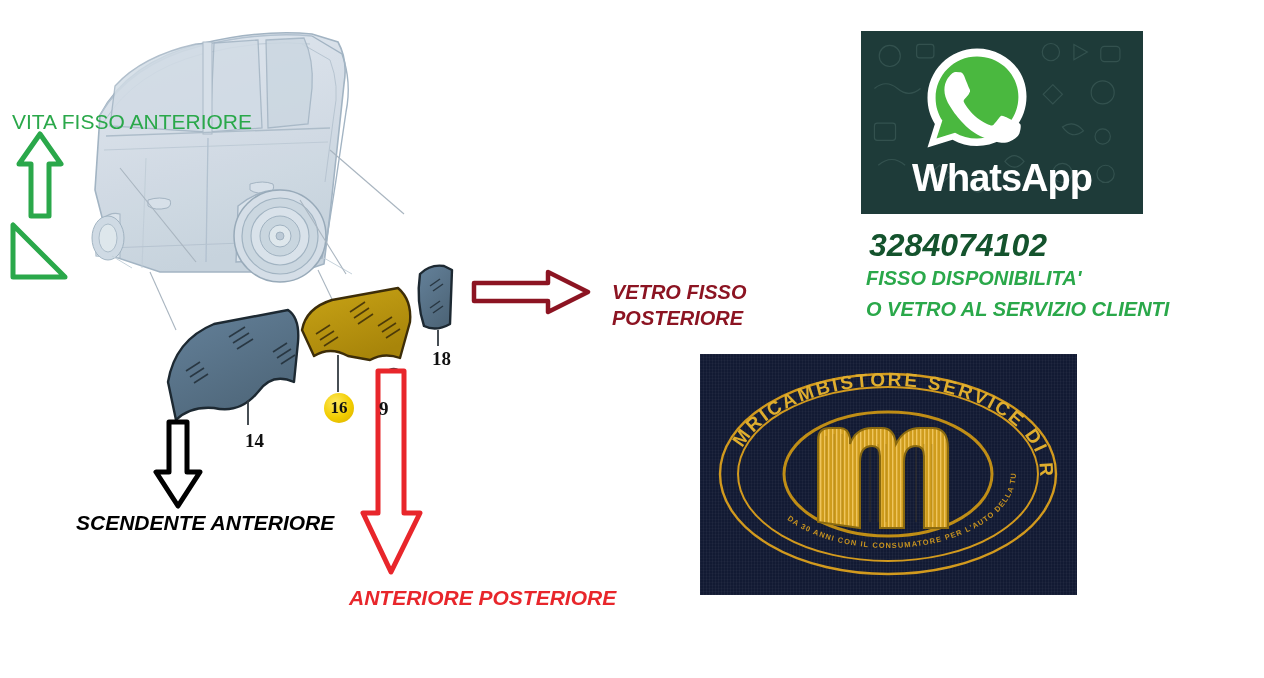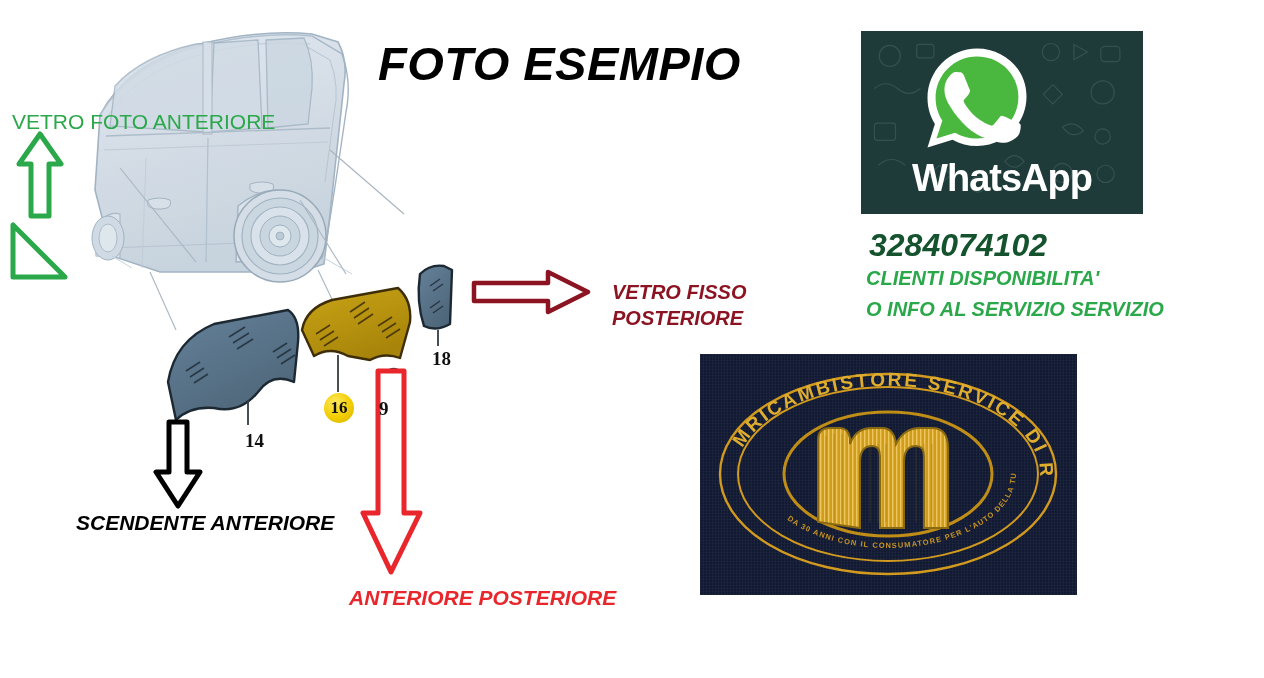--- a/index.html
+++ b/index.html
@@ -305,23 +305,22 @@
   </svg>
 
   <svg class="arrow-svg" style="left:152px; top:418px;" width="52" height="92" viewBox="0 0 52 92">
     <path d="M17,4 L35,4 L35,54 L48,54 L26,88 L4,54 L17,54 Z" fill="#ffffff" stroke="#000000" stroke-width="5" stroke-linejoin="round"></path>
   </svg>
 
   <svg class="arrow-svg" style="left:358px; top:368px;" width="68" height="208" viewBox="0 0 68 208">
     <path d="M20,3 L46,3 L46,145 L62,145 L33,204 L5,145 L20,145 Z" fill="#ffffff" stroke="#e8262b" stroke-width="5" stroke-linejoin="round"></path>
   </svg>
 
-  <div class="abs" id="title-foto-esempio">FOTO ESEMPIO</div>
-
-  <div class="abs" id="label-vetro-fisso-anteriore">VETRO FOTO ANTERIORE</div>
+
+  <div class="abs" id="label-vetro-fisso-anteriore">VITA FISSO ANTERIORE</div>
 
   <div class="abs" id="label-vetro-fisso-posteriore">
     <div>VETRO FISSO</div>
     <div>POSTERIORE</div>
   </div>
 
   <div class="abs" id="label-scendente-anteriore">SCENDENTE ANTERIORE</div>
 
   <div class="abs" id="label-scendente-posteriore">ANTERIORE POSTERIORE</div>
 
@@ -364,22 +363,22 @@
                c17.6,6.9 21.2,5.5 25,5.2 c3.8,-0.4 12.4,-5.1 14.2,-10 c1.7,-4.9 1.7,-9.1 1.2,-10
                c-0.5,-0.9 -1.9,-1.4 -4,-2.4 c-2.1,-1 -12.4,-6.1 -14.3,-6.8 c-1.9,-0.7 -3.3,-1 -4.7,1
                c-1.4,2.1 -5.4,6.8 -6.6,8.2 c-1.2,1.4 -2.4,1.6 -4.5,0.6 c-2.1,-1 -8.9,-3.3 -16.9,-10.4
                c-6.2,-5.5 -10.4,-12.4 -11.6,-14.5 c-1.2,-2.1 -0.1,-3.2 0.9,-4.3 c0.9,-0.9 2.1,-2.4 3.2,-3.6
                c1,-1.2 1.4,-2.1 2.1,-3.5 c0.7,-1.4 0.35,-2.6 -0.2,-3.6 C50.2,47.7 46.2,37.6 45.5,36 Z" fill="#ffffff"></path>
     </svg>
     <div id="whatsapp-wordmark">WhatsApp</div>
   </div>
 
   <div class="abs" id="contact-phone">3284074102</div>
-  <div class="abs" id="contact-line1">CLIENTI DISPONIBILITA'</div>
-  <div class="abs" id="contact-line2">O INFO AL SERVIZIO SERVIZIO</div>
+  <div class="abs" id="contact-line1">FISSO DISPONIBILITA'</div>
+  <div class="abs" id="contact-line2">O VETRO AL SERVIZIO CLIENTI</div>
 
   <div class="abs" id="brand-logo-panel">
     <div id="brand-logo-texture"></div>
     <svg id="brand-logo-svg" width="377" height="241" viewBox="0 0 377 241">
       <defs>
         <path id="ringPathTop" d="M 188,208 m -152,-88 a 152,88 0 1,1 304,0"></path>
         <path id="ringPathBottom" d="M 188,120 m -128,0 a 128,74 0 1,0 256,0"></path>
         <linearGradient id="goldGrad" x1="0" y1="0" x2="0" y2="1">
           <stop offset="0%" stop-color="#e8b945"></stop>
           <stop offset="45%" stop-color="#c08e16"></stop>

